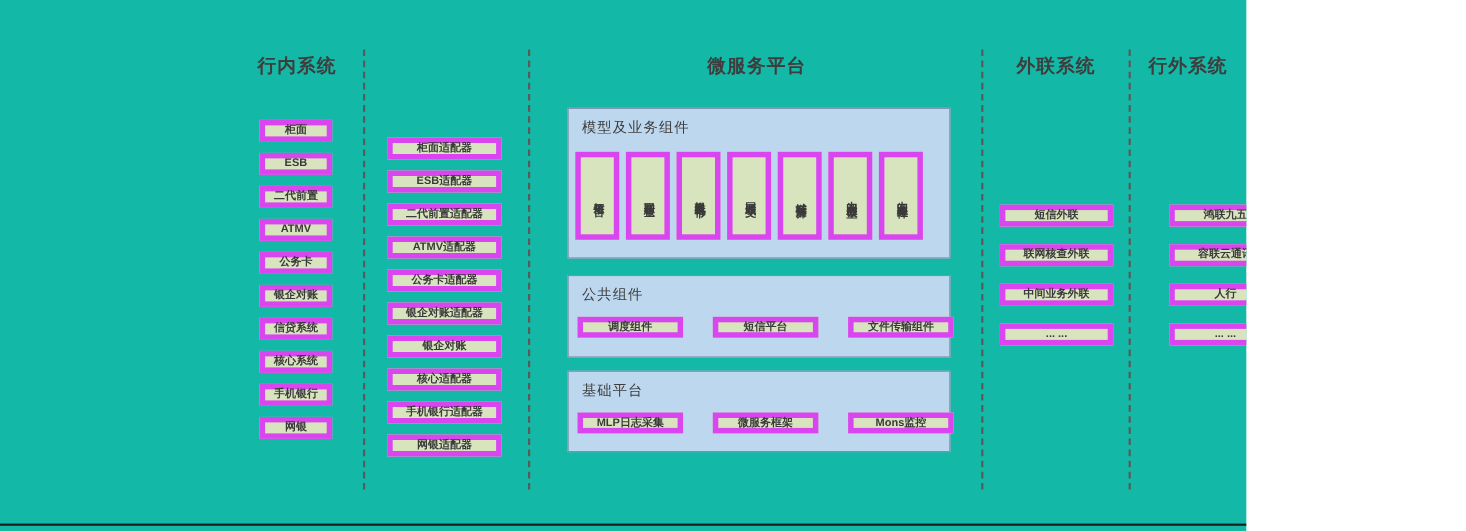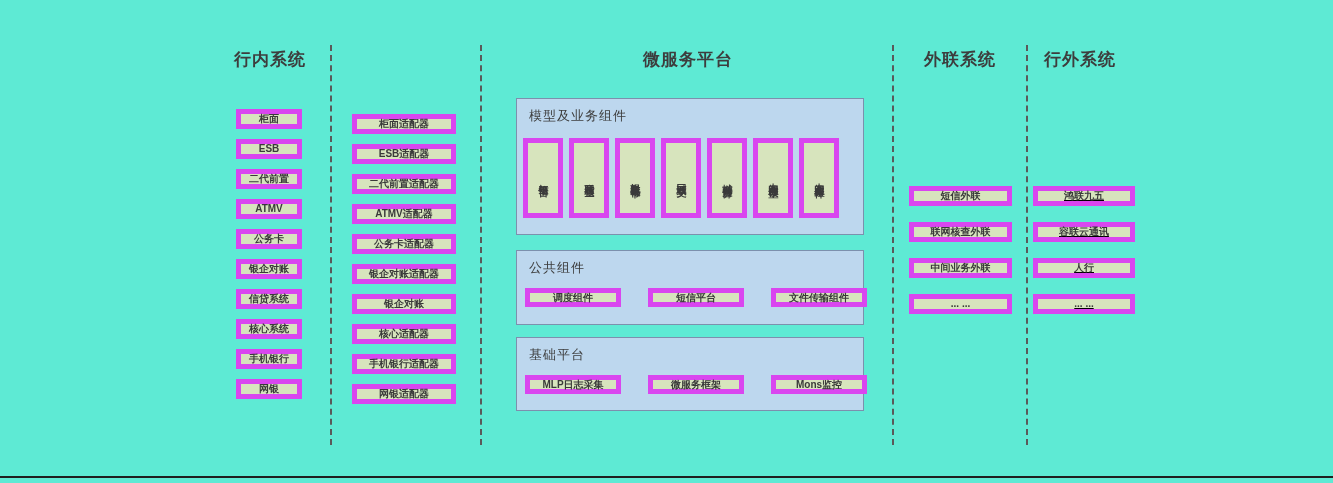--- a/index.html
+++ b/index.html
@@ -1,20 +1,20 @@
 <!DOCTYPE html>
 <html><head>
 <meta charset="utf-8">
 <style>
   html,body{margin:0;padding:0;background:#ffffff;}
   *{box-sizing:border-box;}
   #stage{
     position:relative;
-    width:1333px;height:483px;
-    background:#5eead4;
+    width:1133px;height:483px;
+    background:#14b8a6;
     font-family:"Liberation Sans",sans-serif;
     overflow:hidden;
   }
   .hdr{
     position:absolute;
     width:160px;
     text-align:center;
     font-size:17px;
     font-weight:bold;
     color:#3d3d3d;
@@ -109,21 +109,21 @@
     <div class="gbox">二代前置</div>
     <div class="gbox">ATMV</div>
     <div class="gbox">公务卡</div>
     <div class="gbox">银企对账</div>
     <div class="gbox">信贷系统</div>
     <div class="gbox">核心系统</div>
     <div class="gbox">手机银行</div>
     <div class="gbox">网银</div>
   </div>
 
-  <div class="vstack gap10" style="left:352px;top:114px;width:104px;align-items:flex-end;">
+  <div class="vstack gap10" style="left:352px;top:125px;width:104px;align-items:flex-end;">
     <div class="gbox">柜面适配器</div>
     <div class="gbox">ESB适配器</div>
     <div class="gbox">二代前置适配器</div>
     <div class="gbox">ATMV适配器</div>
     <div class="gbox">公务卡适配器</div>
     <div class="gbox">银企对账适配器</div>
     <div class="gbox">银企对账</div>
     <div class="gbox">核心适配器</div>
     <div class="gbox">手机银行适配器</div>
     <div class="gbox">网银适配器</div>
@@ -160,21 +160,21 @@
     </div>
   </div>
 
   <div class="vstack gap16" style="left:909px;top:186px;width:103px;align-items:center;">
     <div class="gbox">短信外联</div>
     <div class="gbox">联网核查外联</div>
     <div class="gbox">中间业务外联</div>
     <div class="gbox">... ...</div>
   </div>
 
-  <div class="vstack gap16" style="left:1033px;top:186px;width:102px;text-decoration:underline;">
+  <div class="vstack gap16" style="left:1063px;top:186px;width:102px;">
     <div class="gbox">鸿联九五</div>
     <div class="gbox">容联云通讯</div>
     <div class="gbox">人行</div>
     <div class="gbox">... ...</div>
   </div>
 
   <div class="baseline"></div>
 
 </div>
 

